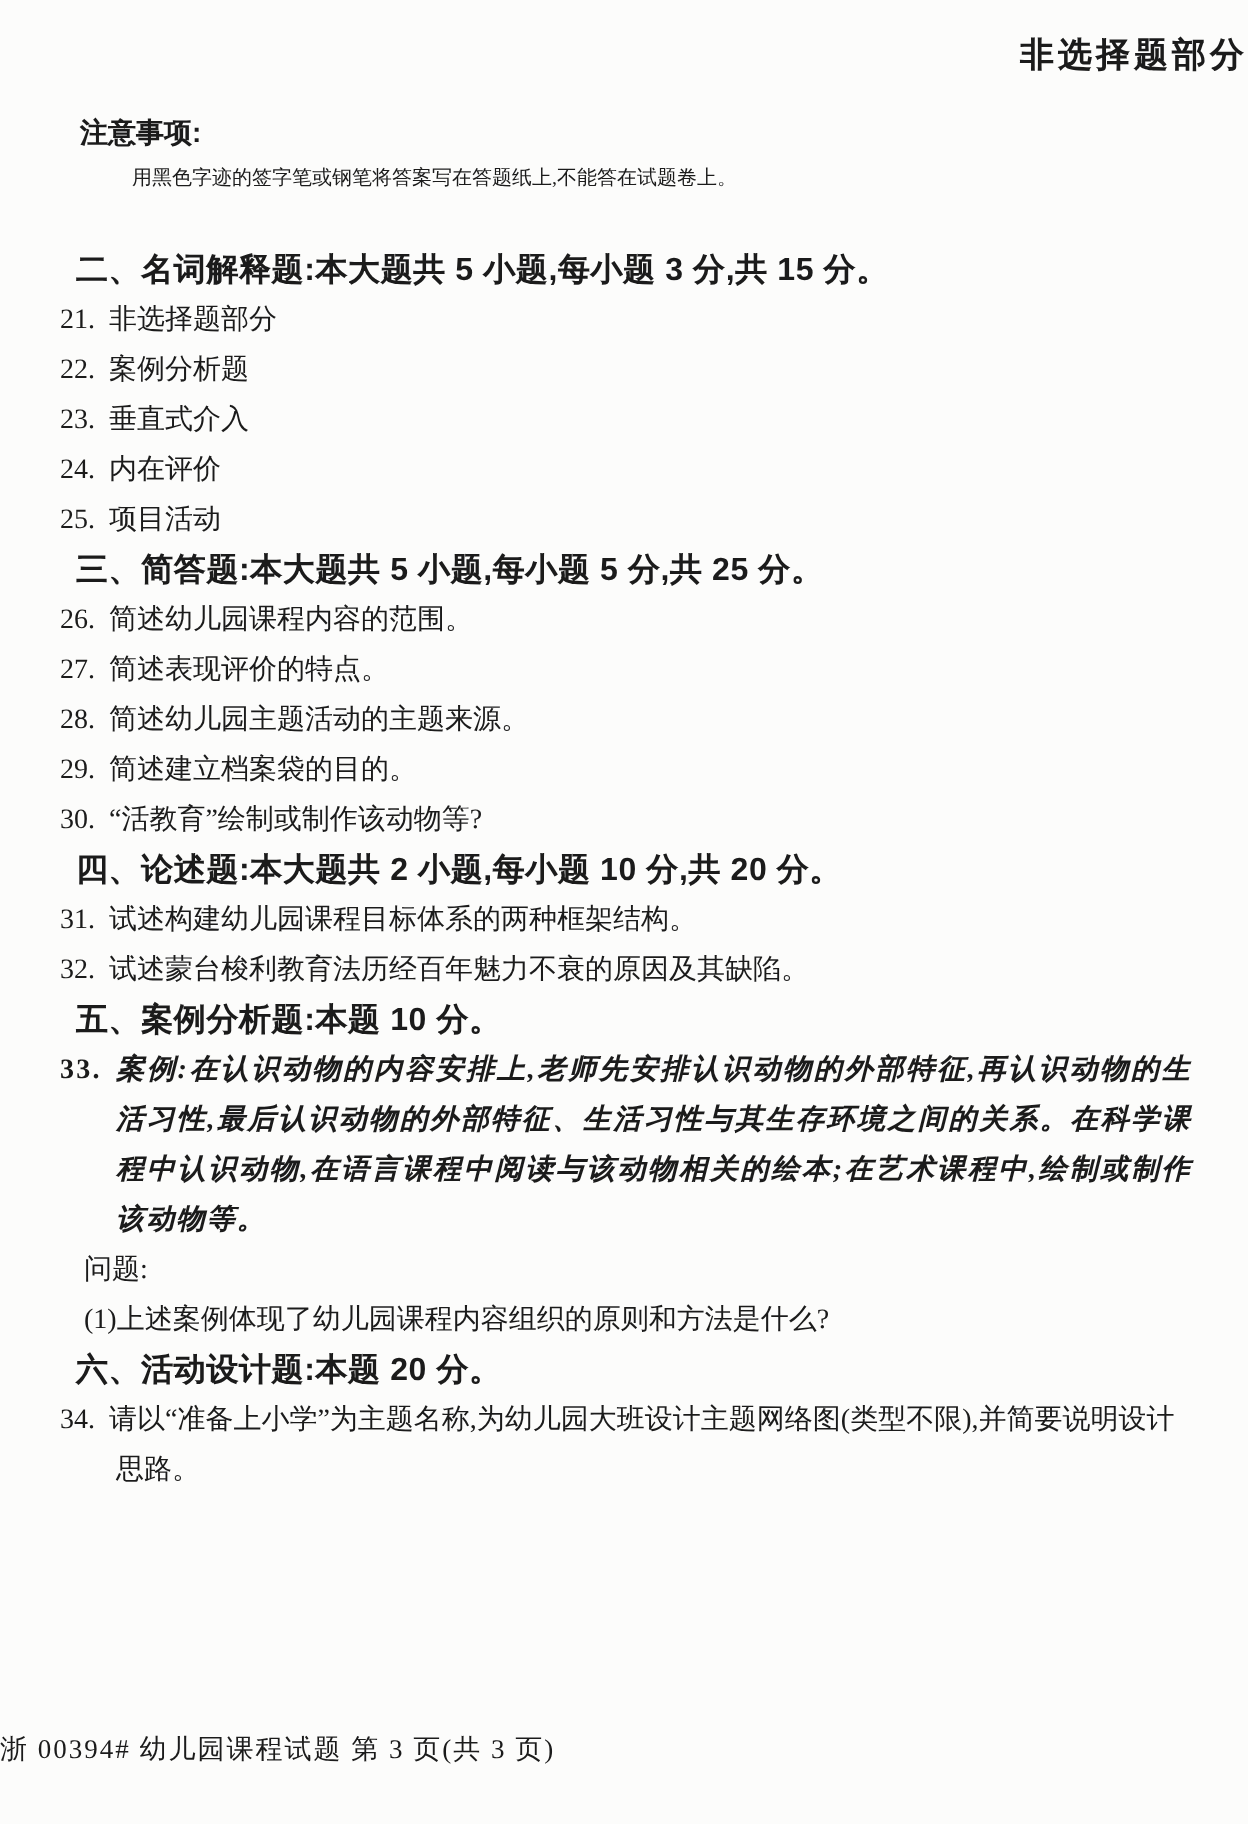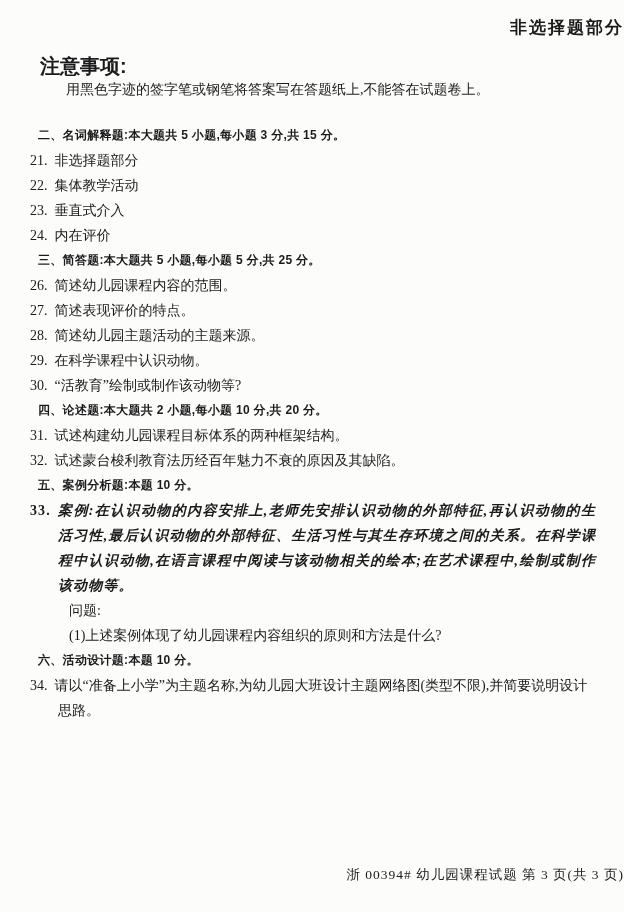--- a/index.html
+++ b/index.html
@@ -17,97 +17,98 @@
     font-family: "Liberation Sans", "DejaVu Sans", sans-serif;
     font-weight: 700;
     font-size: 17px;
     line-height: 25px;
     letter-spacing: 2px;
   }
   .notice-head {
     margin: 15px 0 0 40px;
     font-family: "Liberation Sans", "DejaVu Sans", sans-serif;
     font-weight: 700;
-    font-size: 20px;
+    font-size: 14px;
     line-height: 22px;
   }
   .notice-body {
     margin-left: 66px;
-    font-size: 14px;
+    font-size: 10px;
     line-height: 25px;
   }
   .main {
     margin: 21px 28px 0 30px;
     font-size: 14px;
     line-height: 25px;
   }
   .sec-heading {
     margin-left: 8px;
     font-family: "Liberation Sans", "DejaVu Sans", sans-serif;
     font-weight: 700;
-    font-size: 12px;
+    font-size: 16px;
     letter-spacing: 0.3px;
   }
   .item {
     padding-left: 28px;
     text-indent: -28px;
   }
   .num { margin-right: 7px; text-align: center; }
   .case-para {
     padding-left: 28px;
     text-indent: -28px;
     text-align: justify;
     font-style: italic;
     letter-spacing: 1.1px;
     font-weight: bold;
   }
   .q-line {
-    margin-left: 39px;
+    margin-left: 12px;
   }
   .footer {
     position: absolute;
     top: 866px;
     left: 0; right: 0;
-    text-align: right;
+    text-align: left;
     font-size: 13.5px;
     letter-spacing: 1px;
   }
 </style>
 </head>
 <body>
 
 <div class="doc-title">非选择题部分</div>
 
 <div class="notice-head">注意事项:</div>
 <div class="notice-body">用黑色字迹的签字笔或钢笔将答案写在答题纸上,不能答在试题卷上。</div>
 
 <div class="main">
 
   <div class="sec-heading">二、名词解释题:本大题共 5 小题,每小题 3 分,共 15 分。</div>
   <div class="item"><span class="num">21.</span><span>非选择题部分</span></div>
-  <div class="item"><span class="num">22.</span><span>集体教学活动</span></div>
+  <div class="item"><span class="num">22.</span><span>案例分析题</span></div>
   <div class="item"><span class="num">23.</span><span>垂直式介入</span></div>
   <div class="item"><span class="num">24.</span><span>内在评价</span></div>
+  <div class="item"><span class="num">25.</span><span>项目活动</span></div>
 
   <div class="sec-heading">三、简答题:本大题共 5 小题,每小题 5 分,共 25 分。</div>
   <div class="item"><span class="num">26.</span><span>简述幼儿园课程内容的范围。</span></div>
   <div class="item"><span class="num">27.</span><span>简述表现评价的特点。</span></div>
   <div class="item"><span class="num">28.</span><span>简述幼儿园主题活动的主题来源。</span></div>
-  <div class="item"><span class="num">29.</span><span>在科学课程中认识动物。</span></div>
+  <div class="item"><span class="num">29.</span><span>简述建立档案袋的目的。</span></div>
   <div class="item"><span class="num">30.</span><span>“活教育”绘制或制作该动物等?</span></div>
 
   <div class="sec-heading">四、论述题:本大题共 2 小题,每小题 10 分,共 20 分。</div>
   <div class="item"><span class="num">31.</span><span>试述构建幼儿园课程目标体系的两种框架结构。</span></div>
   <div class="item"><span class="num">32.</span><span>试述蒙台梭利教育法历经百年魅力不衰的原因及其缺陷。</span></div>
 
   <div class="sec-heading">五、案例分析题:本题 10 分。</div>
   <div>
     <div class="case-para"><span class="num" style="font-style:normal">33.</span><span>案例:在认识动物的内容安排上,老师先安排认识动物的外部特征,再认识动物的生活习性,最后认识动物的外部特征、生活习性与其生存环境之间的关系。在科学课程中认识动物,在语言课程中阅读与该动物相关的绘本;在艺术课程中,绘制或制作该动物等。</span></div>
     <div class="q-line">问题:</div>
     <div class="q-line">(1)上述案例体现了幼儿园课程内容组织的原则和方法是什么?</div>
   </div>
 
-  <div class="sec-heading">六、活动设计题:本题 10 分。</div>
+  <div class="sec-heading">六、活动设计题:本题 20 分。</div>
   <div class="item"><span class="num">34.</span><span>请以“准备上小学”为主题名称,为幼儿园大班设计主题网络图(类型不限),并简要说明设计思路。</span></div>
 
 </div>
 
 <div class="footer">浙 00394#  幼儿园课程试题  第 3 页(共 3 页)</div>
 
 </body></html>

